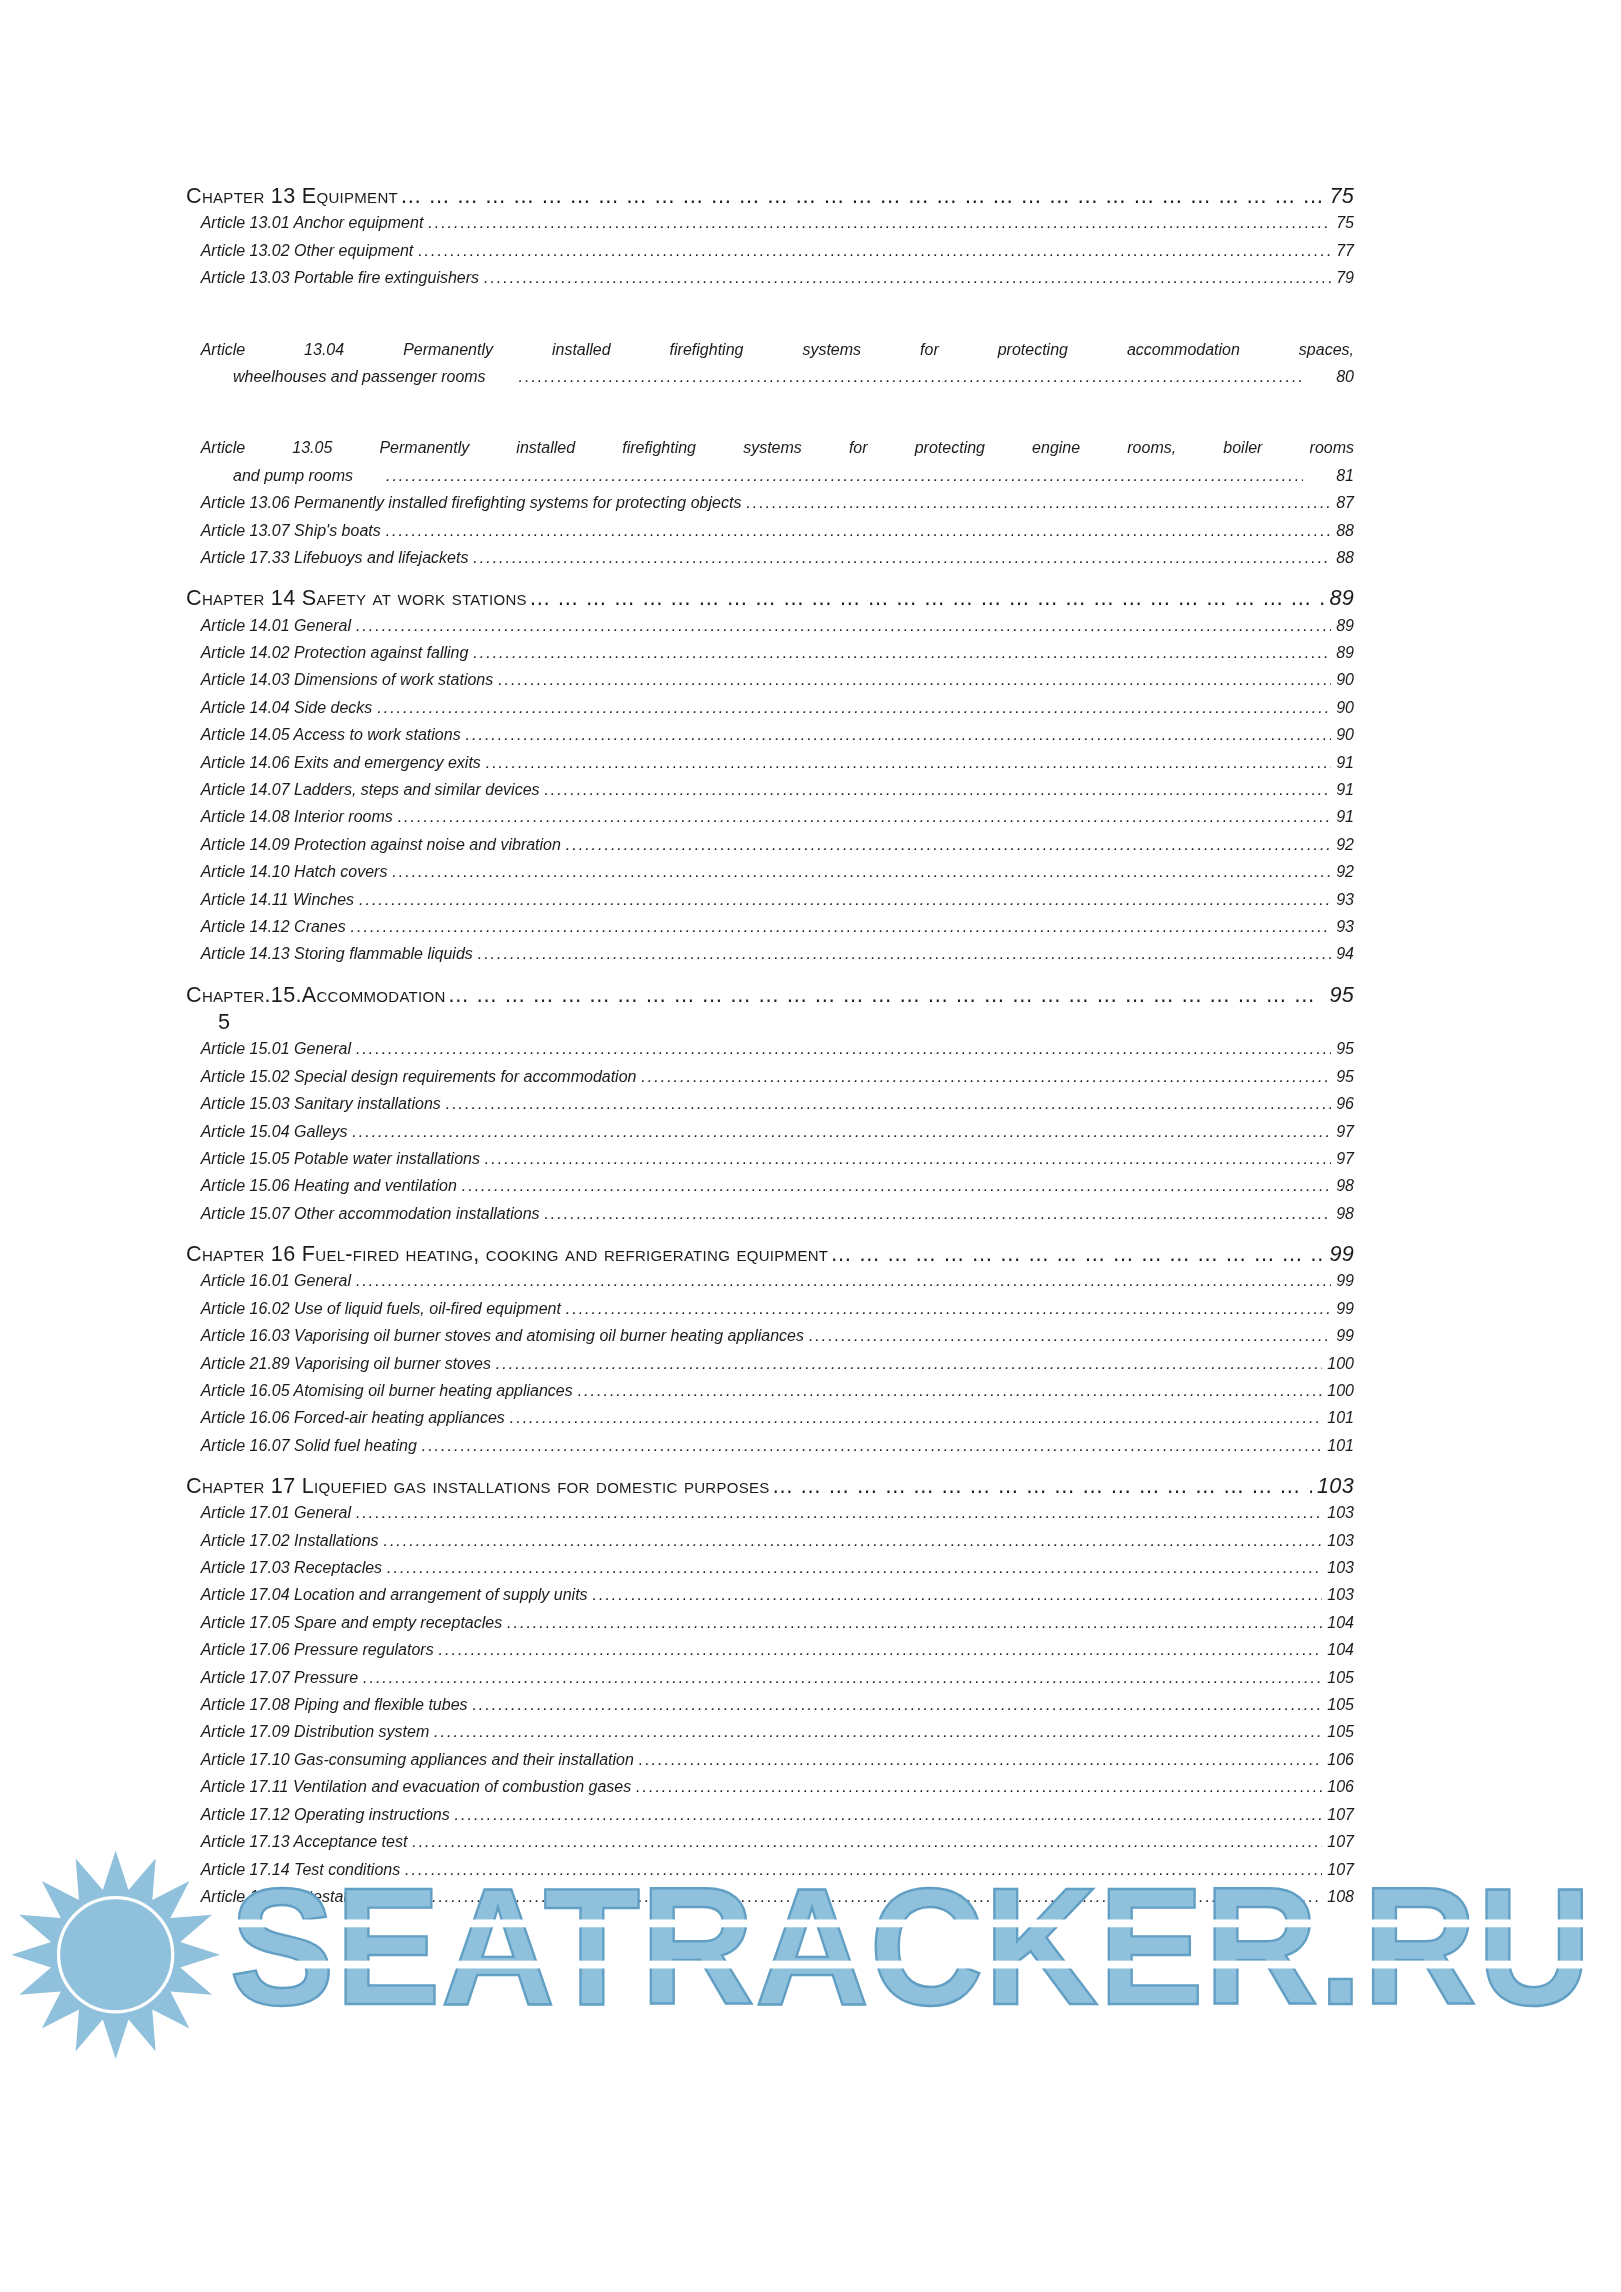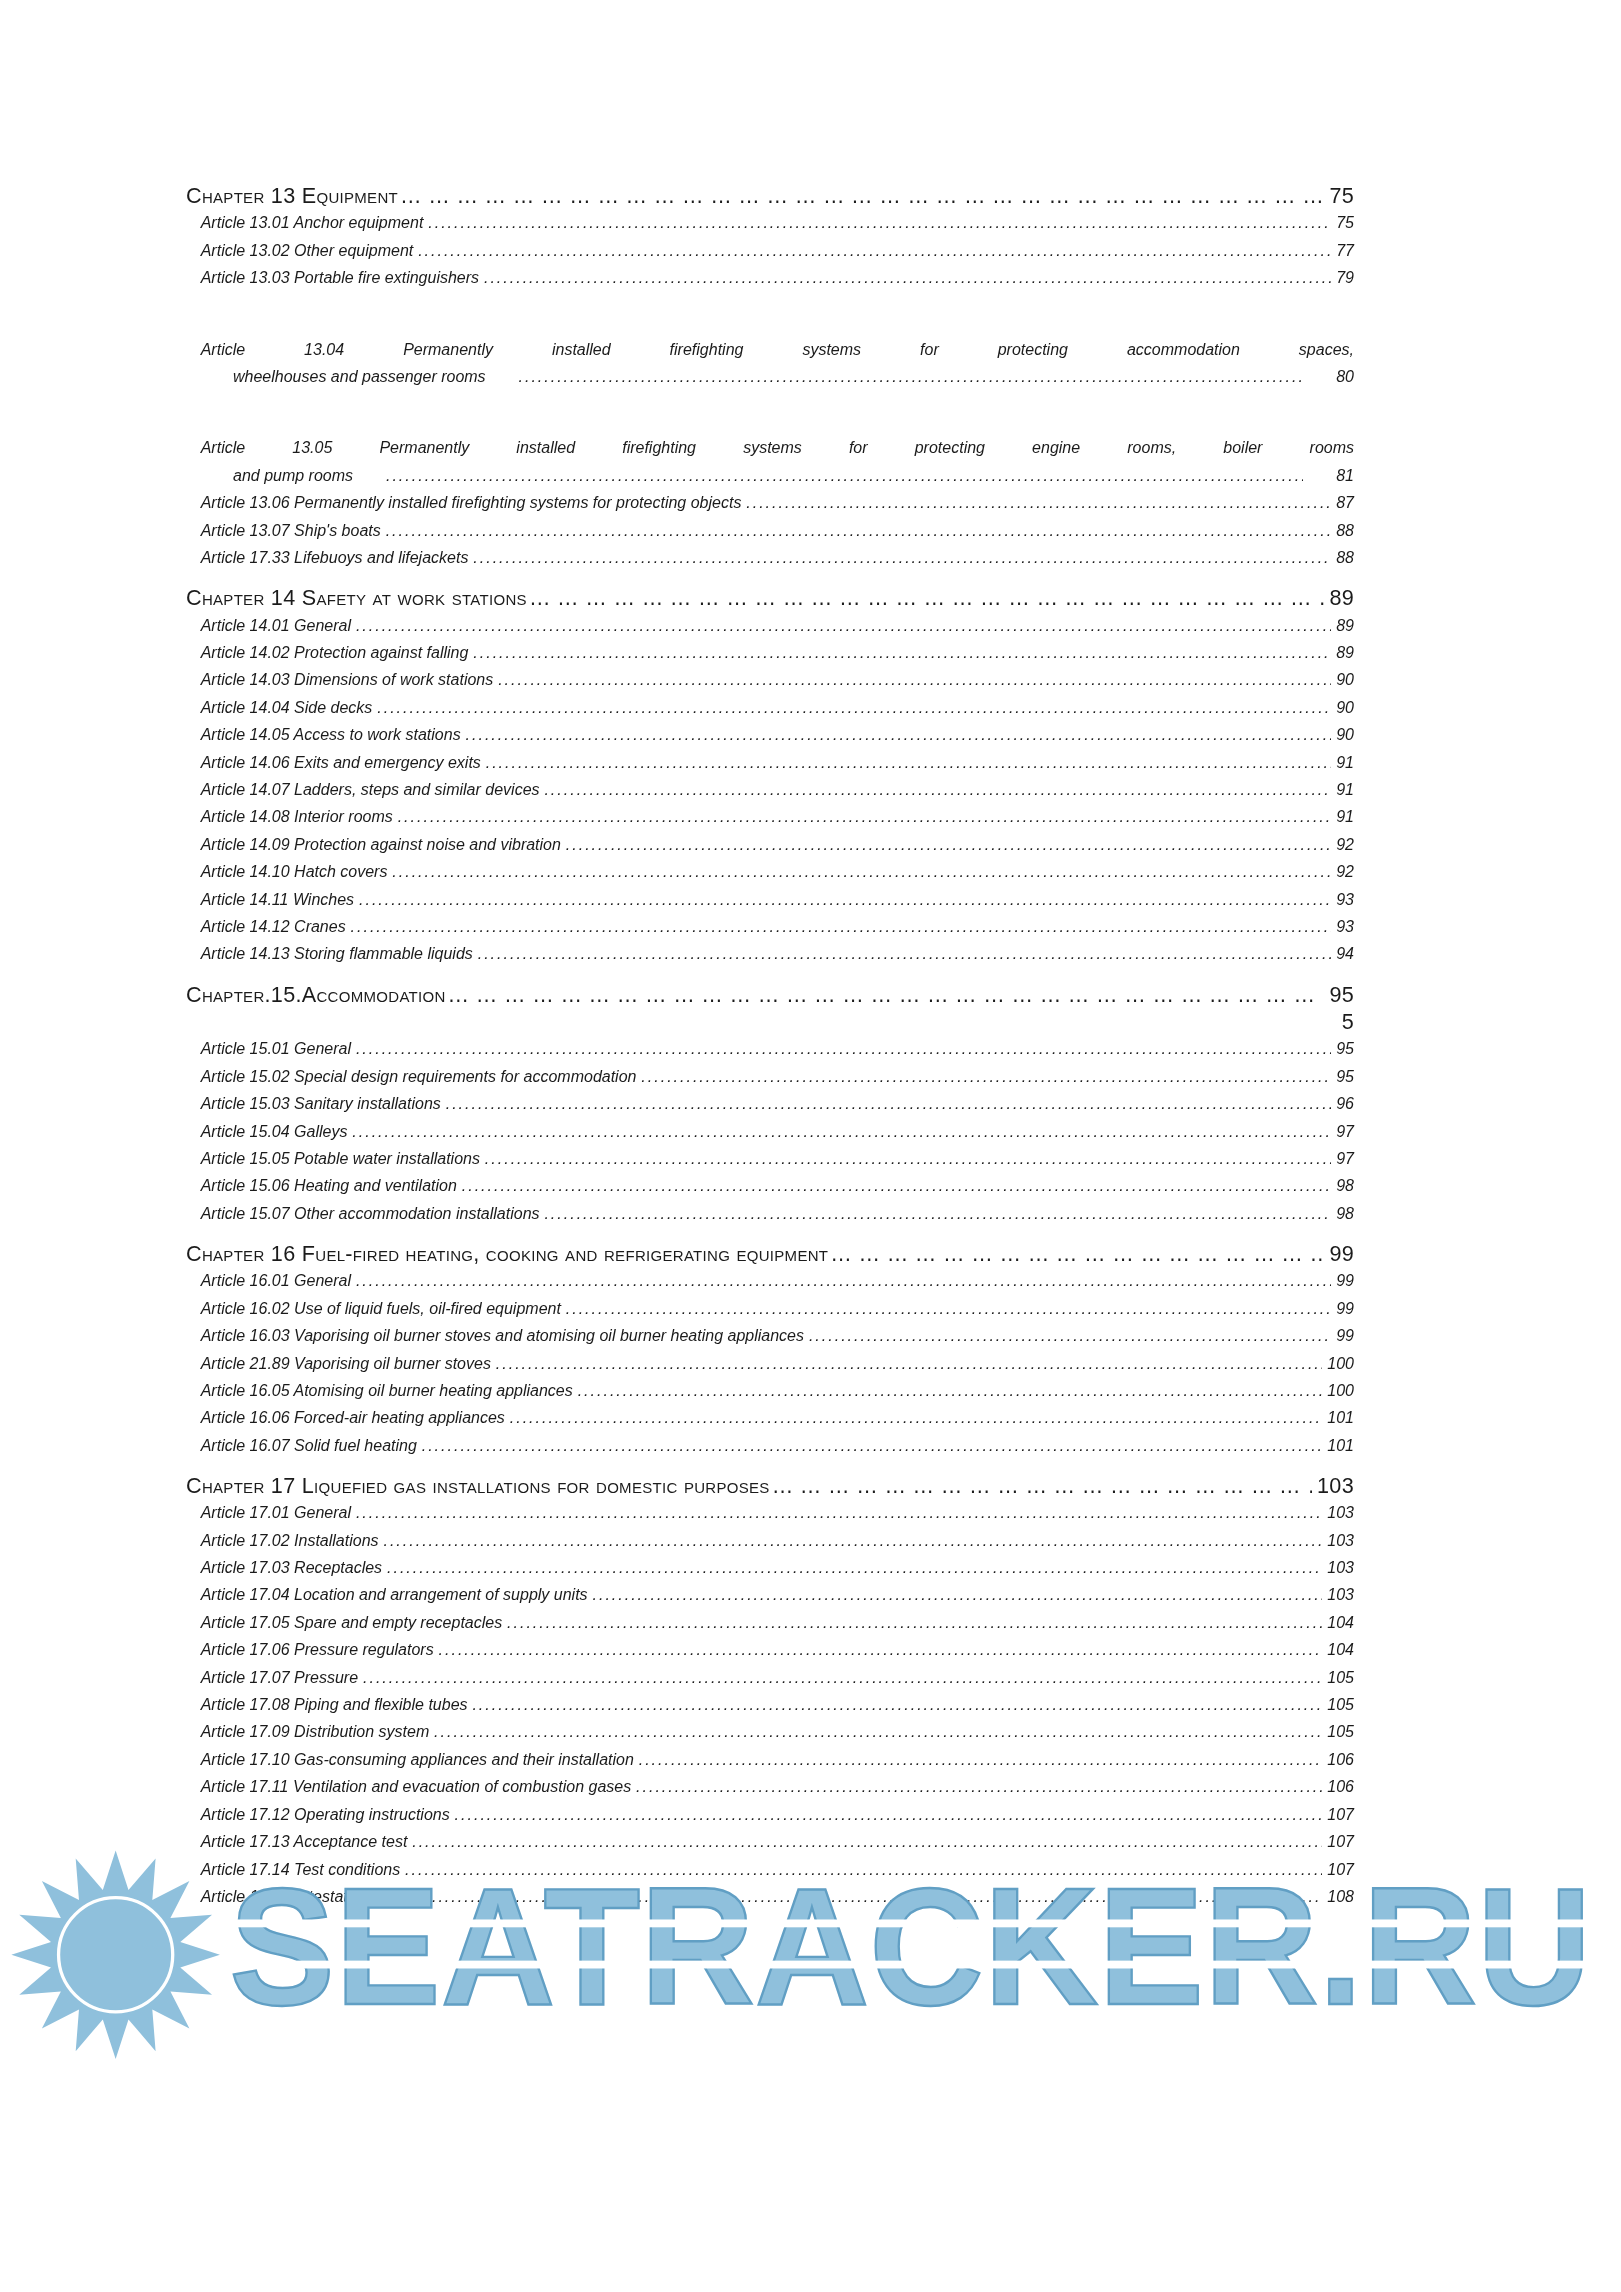--- a/index.html
+++ b/index.html
@@ -14,21 +14,20 @@
   .toc {
     position:absolute;
     left:186px; top:182px;
     width:1168px;
   }
   .section { margin-bottom:12.7px; }
   .row {
     display:flex;
     line-height:27.4px;
     width:100%;
-    justify-content:flex-end;
   }
   .chapter-row {
     font-size:21.6px;
     font-variant:small-caps;
     letter-spacing:0.3px;
   }
   .article-row {
     font-size:16px;
     font-style:italic;
     padding-left:14.7px;
@@ -44,21 +43,21 @@
     margin-top:44px;
   }
   .leader {
     flex:1;
     overflow:hidden;
     white-space:nowrap;
     min-width:0;
   }
   .leader.ar { letter-spacing:2px; margin-left:4.9px; }
   .leader.ch { margin-left:2px; }
-  .pg { padding-left:4.9px; }
+  .pg { padding-left:4.9px;font-style:italic; }
   .watermark {
     position:absolute;
     left:0; top:1839px;
     width:1621px; height:257px;
   }
   .wm-text {
     font-family:"Liberation Sans", sans-serif;
     font-weight:700;
     font-size:170px;
     stroke-width:2.5px;

